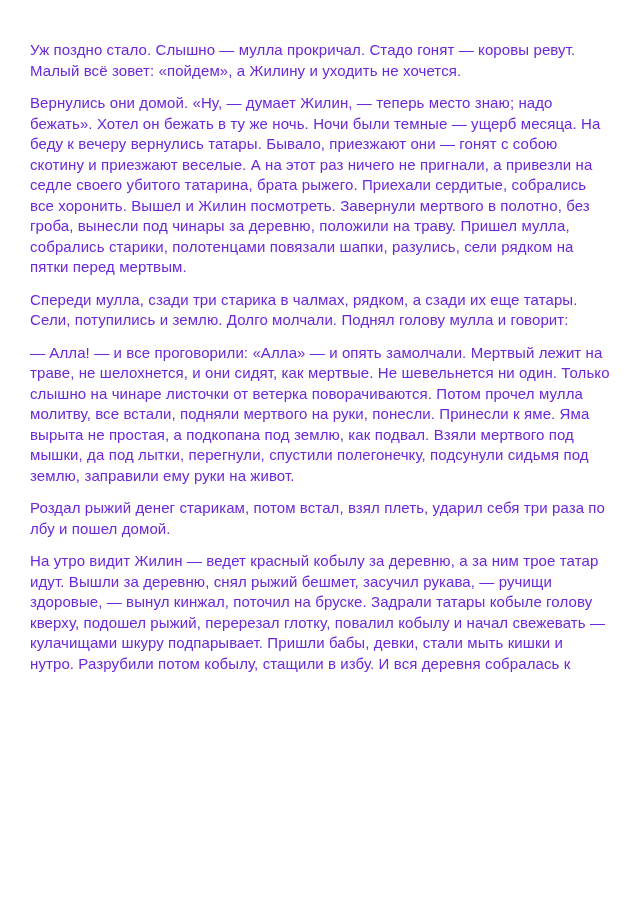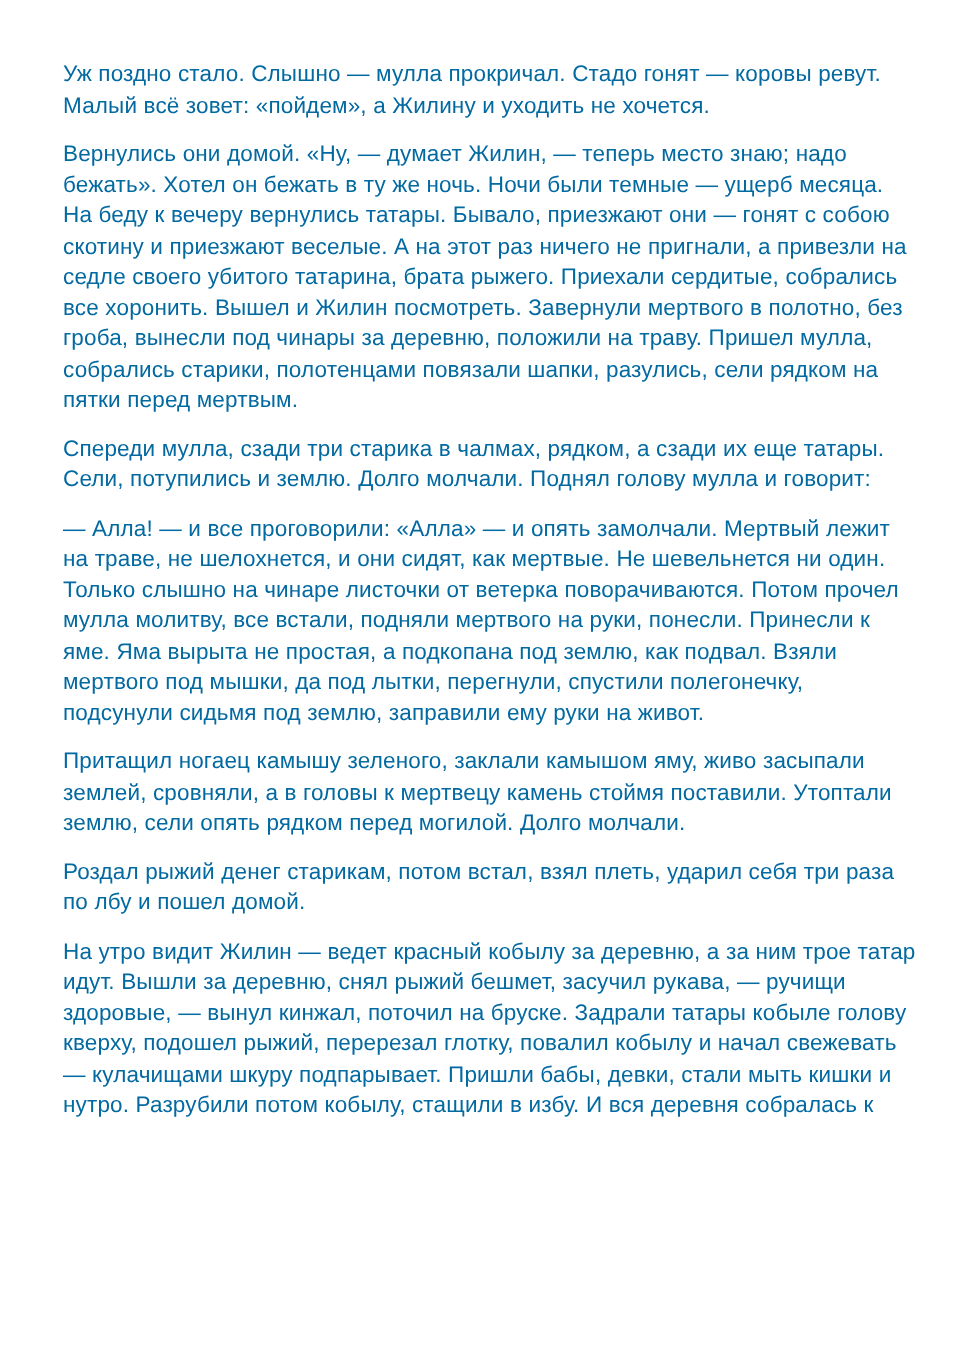--- a/index.html
+++ b/index.html
@@ -17,35 +17,34 @@
     box-sizing: border-box;
     width: 641px;
     height: 903px;
     padding: 40px 30px 0 30px;
     background: #ffffff;
   }
   .text-content {
     width: 581px;
   }
   .text-content p {
-    margin: 0 0 12px 12px;
+    margin: 0 0 12px 0;
     font-size: 15px;
     line-height: 20.5px;
-    color: #0369a1;
+    color: #6d28d9;
     letter-spacing: 0.1px;
     text-align: left;
   }
 </style>
 </head>
 <body>
 
 <main class="page">
   <div class="text-content" id="text-content">
 
   <p>Уж поздно стало. Слышно — мулла прокричал. Стадо гонят — коровы ревут. Малый всё зовет: «пойдем», а Жилину и уходить не хочется.</p>
       <p>Вернулись они домой. «Ну, — думает Жилин, — теперь место знаю; надо бежать». Хотел он бежать в ту же ночь. Ночи были темные — ущерб месяца. На беду к вечеру вернулись татары. Бывало, приезжают они — гонят с собою скотину и приезжают веселые. А на этот раз ничего не пригнали, а привезли на седле своего убитого татарина, брата рыжего. Приехали сердитые, собрались все хоронить. Вышел и Жилин посмотреть. Завернули мертвого в полотно, без гроба, вынесли под чинары за деревню, положили на траву. Пришел мулла, собрались старики, полотенцами повязали шапки, разулись, сели рядком на пятки перед мертвым.</p>
       <p>Спереди мулла, сзади три старика в чалмах, рядком, а сзади их еще татары. Сели, потупились и землю. Долго молчали. Поднял голову мулла и говорит:</p>
       <p>— Алла! — и все проговорили: «Алла» — и опять замолчали. Мертвый лежит на траве, не шелохнется, и они сидят, как мертвые. Не шевельнется ни один. Только слышно на чинаре листочки от ветерка поворачиваются. Потом прочел мулла молитву, все встали, подняли мертвого на руки, понесли. Принесли к яме. Яма вырыта не простая, а подкопана под землю, как подвал. Взяли мертвого под мышки, да под лытки, перегнули, спустили полегонечку, подсунули сидьмя под землю, заправили ему руки на живот.</p>
-      <p>Притащил ногаец камышу зеленого, заклали камышом яму, живо засыпали землей, сровняли, а в головы к мертвецу камень стоймя поставили. Утоптали землю, сели опять рядком перед могилой. Долго молчали.</p>
       <p>Роздал рыжий денег старикам, потом встал, взял плеть, ударил себя три раза по лбу и пошел домой.</p>
       <p>На утро видит Жилин — ведет красный кобылу за деревню, а за ним трое татар идут. Вышли за деревню, снял рыжий бешмет, засучил рукава, — ручищи здоровые, — вынул кинжал, поточил на бруске. Задрали татары кобыле голову кверху, подошел рыжий, перерезал глотку, повалил кобылу и начал свежевать — кулачищами шкуру подпарывает. Пришли бабы, девки, стали мыть кишки и нутро. Разрубили потом кобылу, стащили в избу. И вся деревня собралась к</p>
     </div>
 </main>
 
 </body></html>

